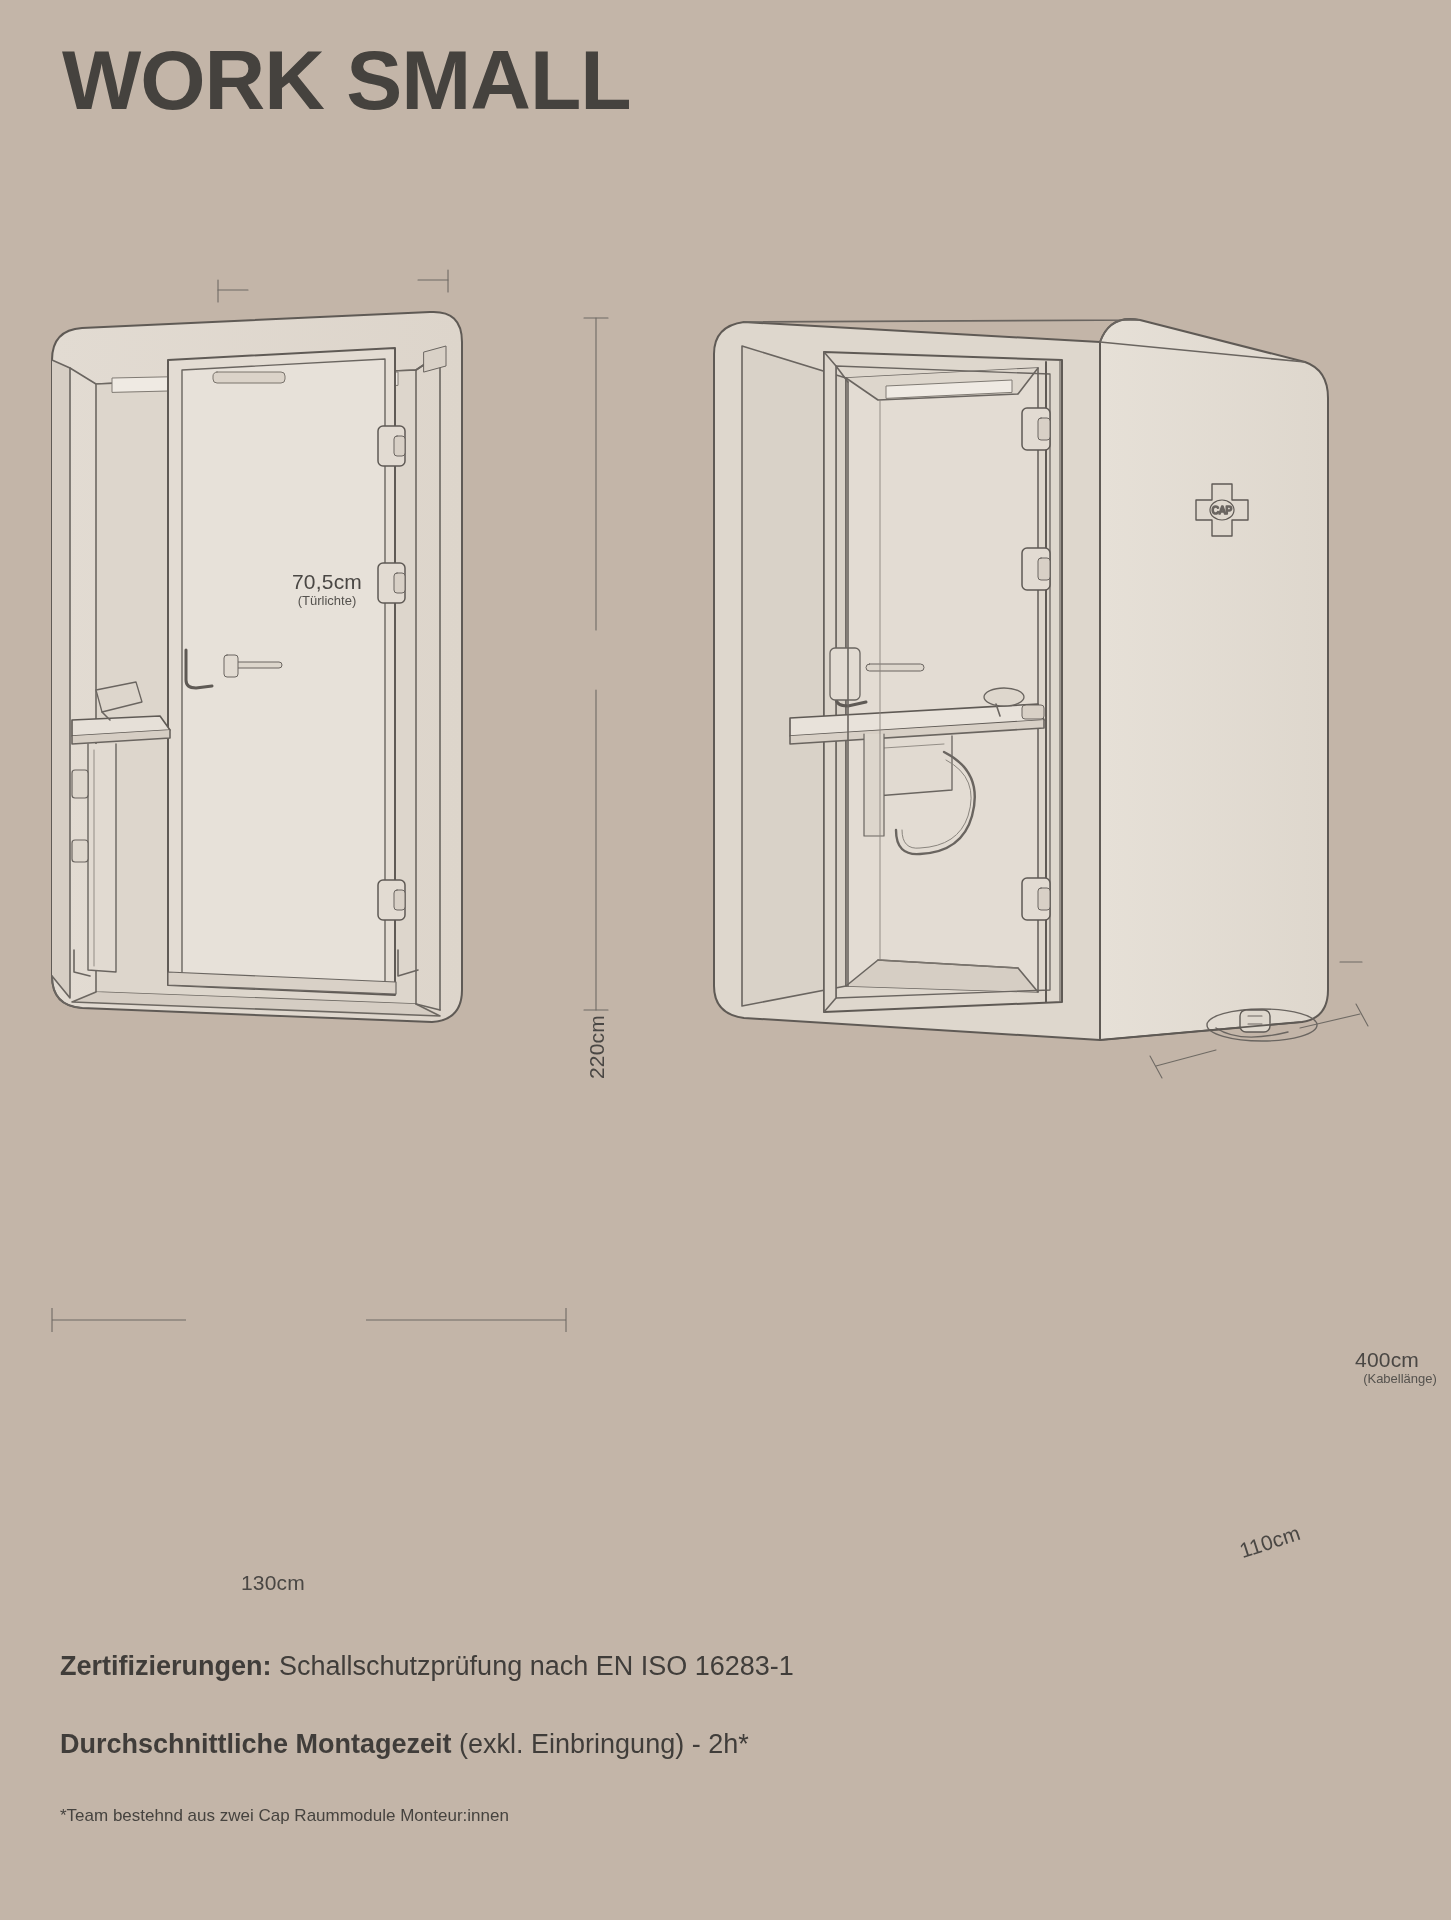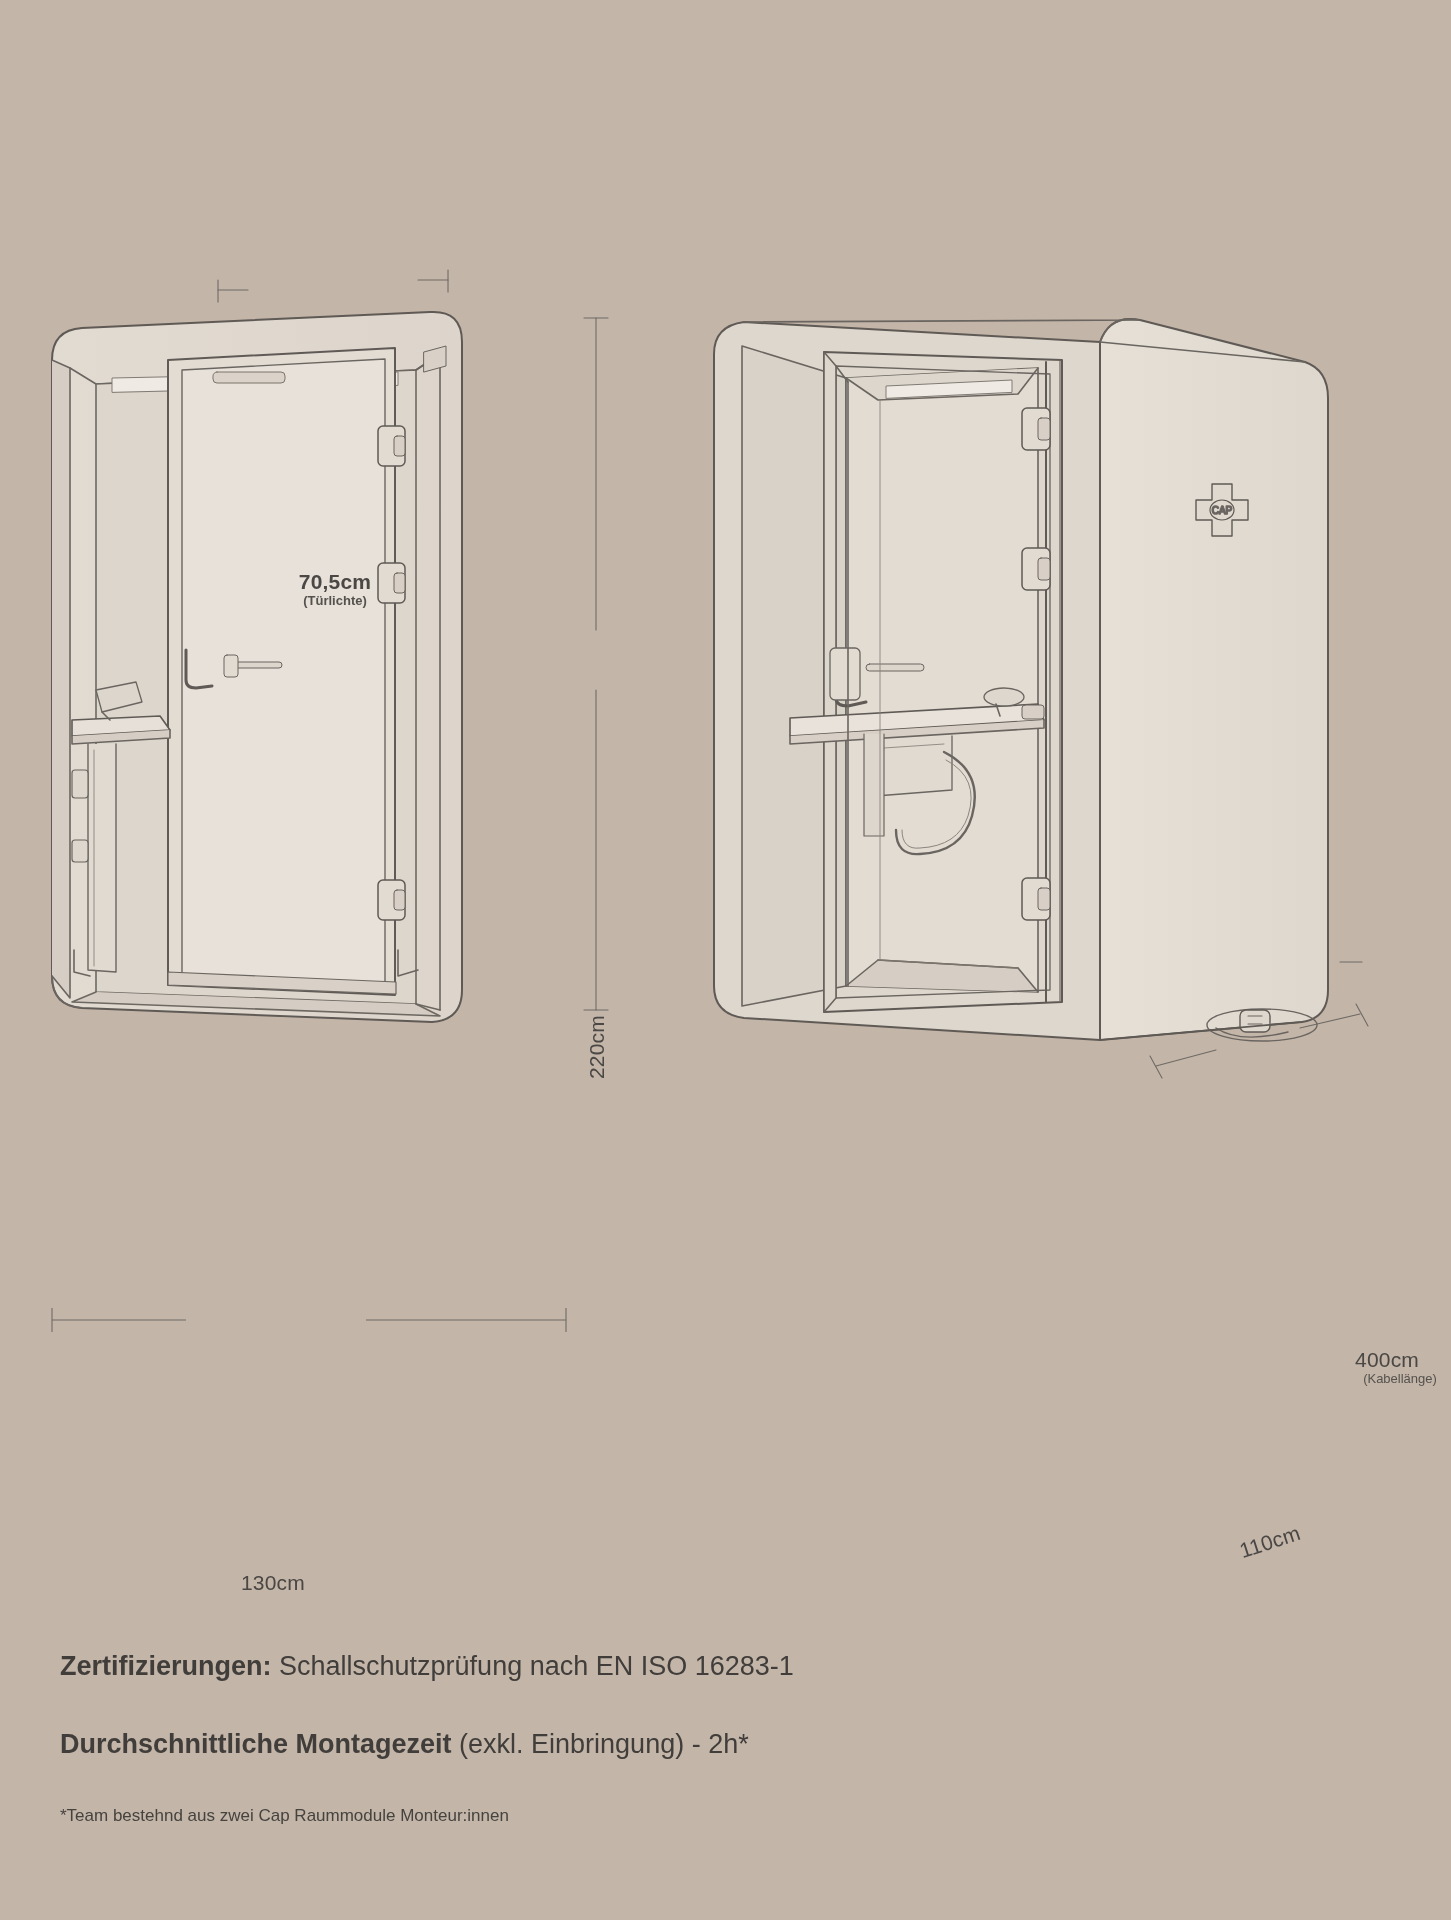--- a/index.html
+++ b/index.html
@@ -63,21 +63,21 @@
     text-align: center;
   }
   .dim.vert .val {
     writing-mode: vertical-rl;
     transform: rotate(180deg);
   }
   .dim.rot {
     transform: rotate(-18deg);
   }
 
-  #dim-door      { left: 255px; top: 320px; width: 160px; font-weight: bold; }
+  #dim-door      { left: 247px; top: 320px; width: 160px; }
   #dim-height    { left: 585px; top: 765px; width: 30px; }
   #dim-width     { left: 193px; top: 1300px; width: 160px; margin-top: 21px; }
   #dim-depth     { left: 1200px; top: 1280px; width: 140px; }
   #dim-cable     { left: 1355px; top: 1098px; width: 90px; text-align: left;}
 
   
   .footer {
     position: absolute;
     left: 48px;
     right: 40px;
@@ -97,20 +97,21 @@
     font-size: 17px;
     color: #46433f;
     margin-top: 12px;
   }
 </style>
 </head>
 <body>
 
 <div class="page">
 
+  <div class="title">WORK SMALL</div>
 
   <div class="drawing">
     <svg class="tech" width="1451" height="900" viewBox="0 0 1451 900">
       <defs>
         <linearGradient id="panelL" x1="0" y1="0" x2="1" y2="0">
           <stop offset="0%" stop-color="#e2dbd2"></stop>
           <stop offset="100%" stop-color="#ddd5cb"></stop>
         </linearGradient>
         <linearGradient id="panelR" x1="0" y1="0" x2="1" y2="0">
           <stop offset="0%" stop-color="#e6e0d7"></stop>

